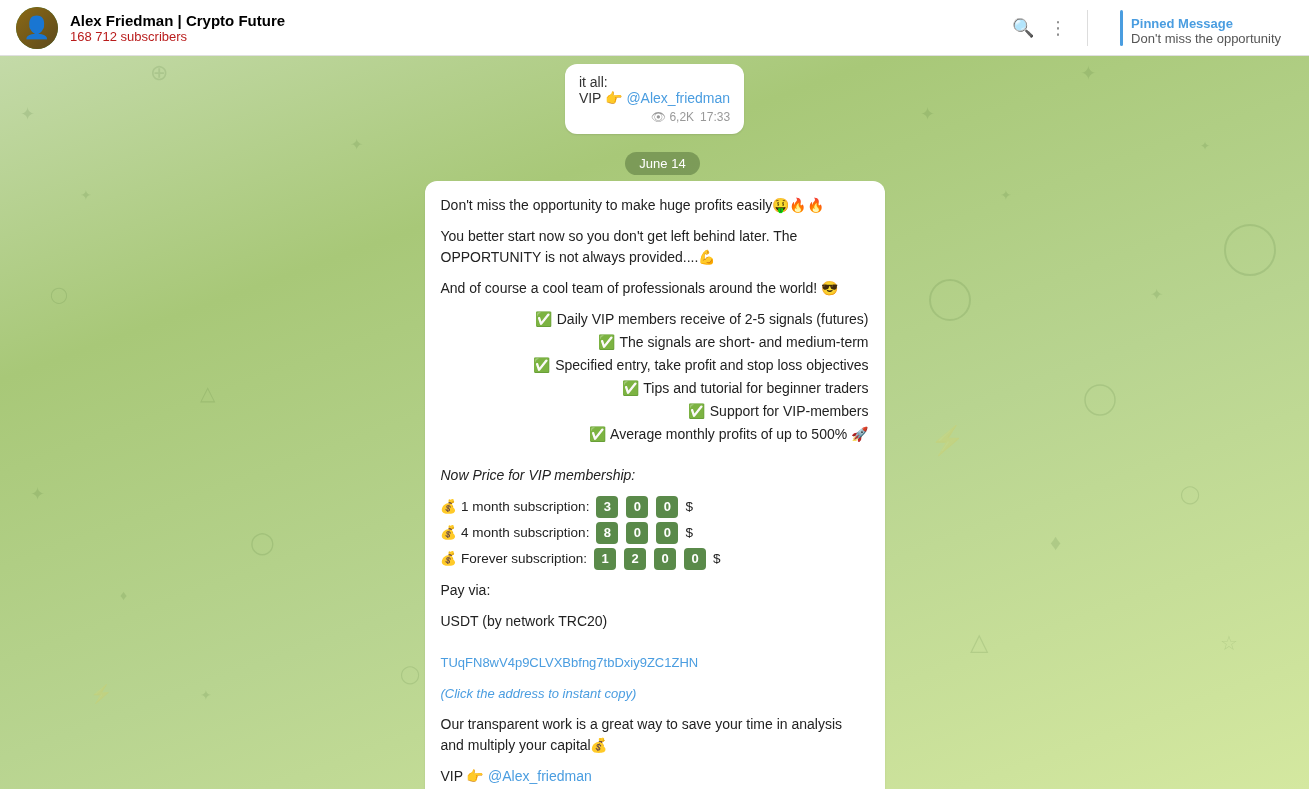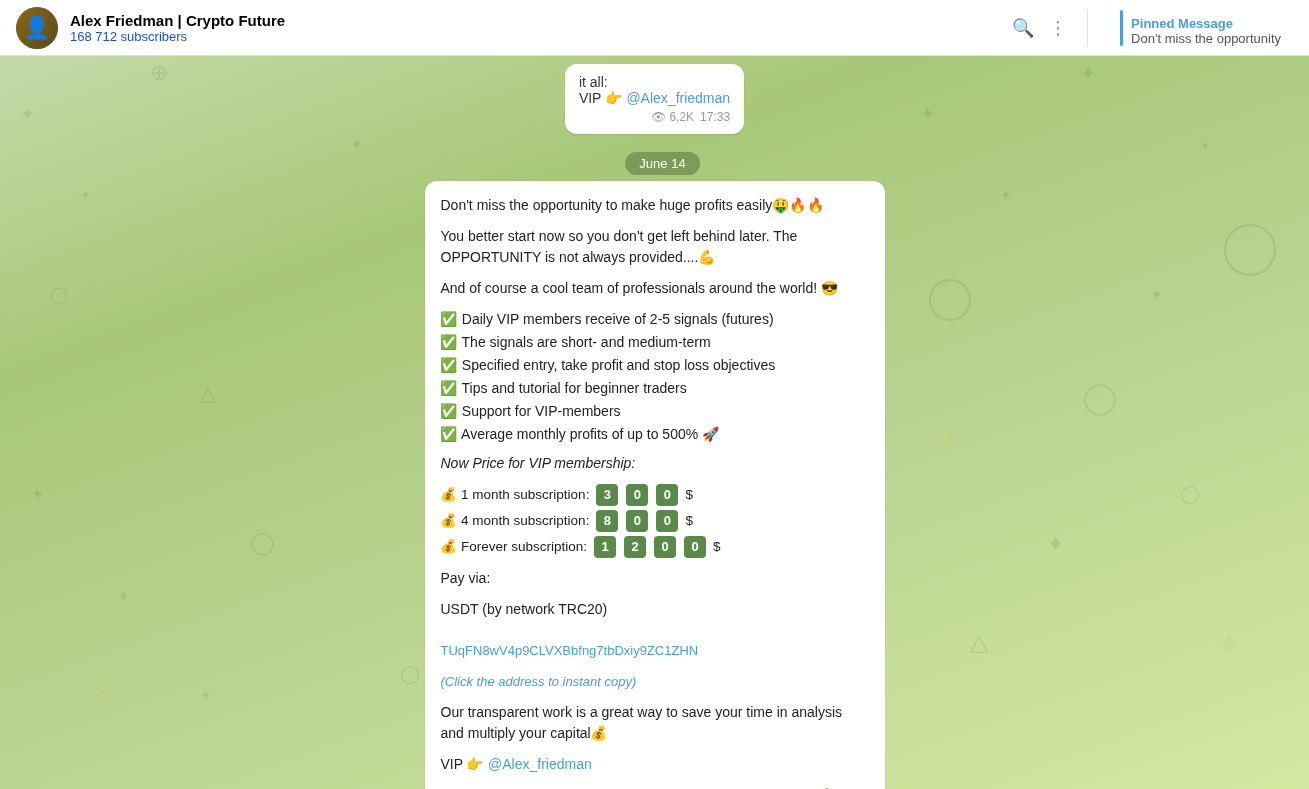--- a/index.html
+++ b/index.html
@@ -70,21 +70,21 @@
     }
 
     .channel-name {
       font-size: 15px;
       font-weight: 600;
       color: #000;
     }
 
     .channel-subscribers {
       font-size: 13px;
-      color: #1d4ed8;
+      color: #b91c1c;
     }
 
     
     .pinned-message {
       display: flex;
       align-items: flex-end;
       gap: 8px;
       padding: 0 12px;
     }
 
@@ -192,24 +192,25 @@
 
     .message-main p:last-child {
       margin-bottom: 0;
     }
 
     .checklist-item {
       display: flex;
       align-items: flex-start;
       gap: 4px;
       margin-bottom: 2px;
+      justify-content: flex-end;
     }
 
     .price-section {
-      margin-top: 8px;
+      margin-top: 20px;
     }
 
     .price-row {
       display: flex;
       align-items: center;
       gap: 6px;
       margin-bottom: 4px;
       font-size: 13.5px;
     }
 

